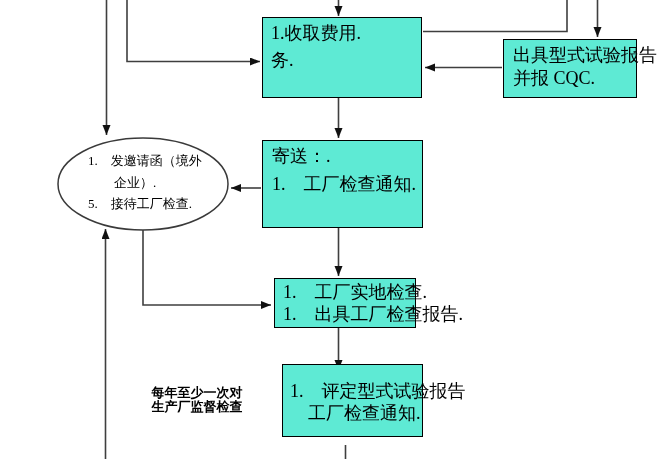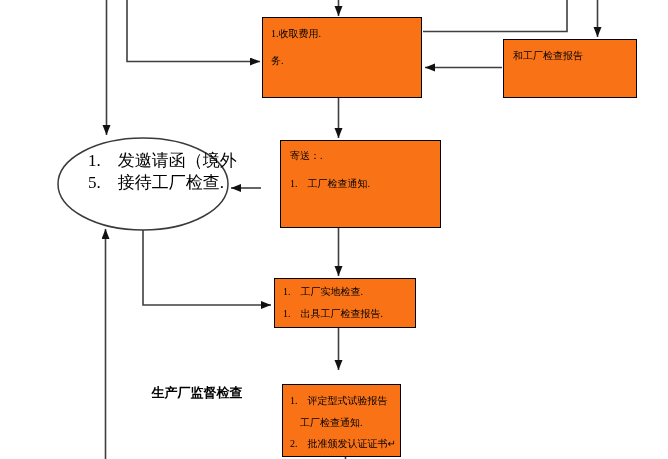--- a/index.html
+++ b/index.html
@@ -14,45 +14,45 @@
   }
   .overlay {
     position: absolute;
     left: 0; top: 0;
     width: 668px; height: 459px;
   }
   .node {
     position: absolute;
     box-sizing: border-box;
     border: 1.5px solid #000000;
-    background: #f97316;
-    font-size: 10px;
+    background: #5eead4;
+    font-size: 18px;
     color: #000000;
   }
   .node .ln { white-space: pre; }
 
   .fees-box   { left: 262px; top: 17px;  width: 160px; height: 81px; padding: 2px 0 0 8px; }
   .fees-box .ln { line-height: 27px; }
 
   .report-box { left: 503px; top: 39px;  width: 134px; height: 59px; padding: 4px 0 0 9px; }
   .report-box .ln { line-height: 23px; }
 
-  .send-box   { left: 262px; top: 140px; width: 161px; height: 88px; padding: 1px 0 12px 9px; margin-left: 18px; }
+  .send-box   { left: 262px; top: 140px; width: 161px; height: 88px; padding: 1px 0 12px 9px; }
   .send-box .ln { line-height: 28px; }
 
   .site-box   { left: 274px; top: 278px; width: 142px; height: 50px; padding: 2px 0 14px 8px; }
   .site-box .ln { line-height: 22px; }
 
-  .eval-box   { left: 282px; top: 384px; width: 119px; height: 73px; padding: 5px 0 0 7px; }
+  .eval-box   { left: 282px; top: 364px; width: 141px; height: 73px; padding: 16px 0 0 7px; }
   .eval-box .ln { line-height: 21.5px; }
 
   .invite-text {
     position: absolute;
     left: 88px; top: 150px;
-    font-size: 17px;
+    font-size: 13px;
     color: #000000;
   }
   .invite-text .ln { white-space: pre; line-height: 21.5px; }
 
   .annual-label {
     position: absolute;
     left: 128px; top: 386px; width: 138px;
     text-align: center;
     font-family: "Liberation Sans", sans-serif;
     font-weight: bold;
@@ -101,41 +101,43 @@
 
     <line x1="345.5" y1="445" x2="345.5" y2="459" stroke="#3f3f3f" stroke-width="1.6"></line>
   </svg>
 
   <div class="node fees-box">
     <div class="ln">1.收取费用.</div>
     <div class="ln">务.</div>
   </div>
 
   <div class="node report-box">
-    <div class="ln">和工厂检查报告</div>
+    <div class="ln">出具型式试验报告</div>
+    <div class="ln">并报 CQC.</div>
   </div>
 
   <div class="node send-box">
     <div class="ln">寄送：.</div>
     <div class="ln">1.　工厂检查通知.</div>
   </div>
 
   <div class="invite-text">
     <div class="ln">1.　发邀请函（境外</div>
+    <div class="ln">　　企业）.</div>
     <div class="ln">5.　接待工厂检查.</div>
   </div>
 
   <div class="node site-box">
     <div class="ln">1.　工厂实地检查.</div>
     <div class="ln">1.　出具工厂检查报告.</div>
   </div>
 
   <div class="node eval-box">
     <div class="ln">1.　评定型式试验报告</div>
     <div class="ln">　工厂检查通知.</div>
-    <div class="ln">2.　批准颁发认证证书↵</div>
   </div>
 
   <div class="annual-label">
+    <div>每年至少一次对</div>
     <div>生产厂监督检查</div>
   </div>
 
 </div>
 
 </body></html>

